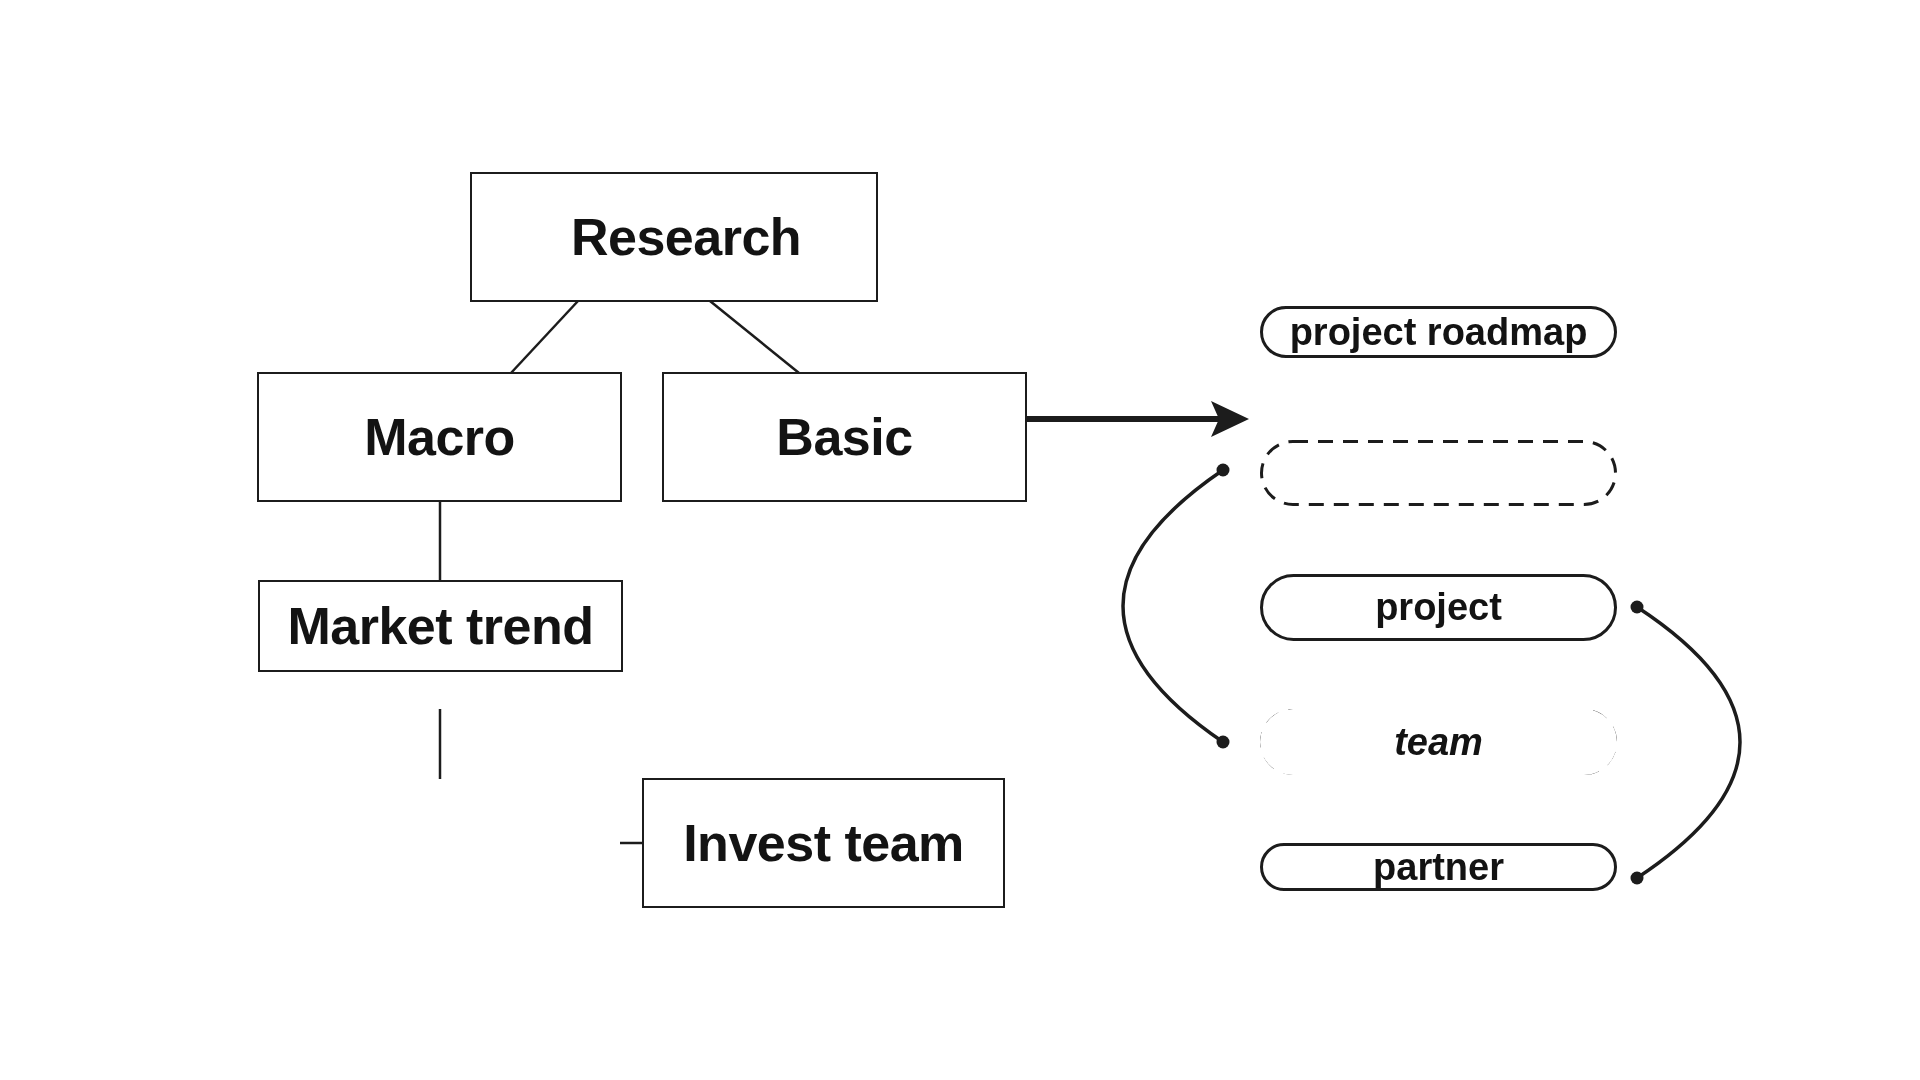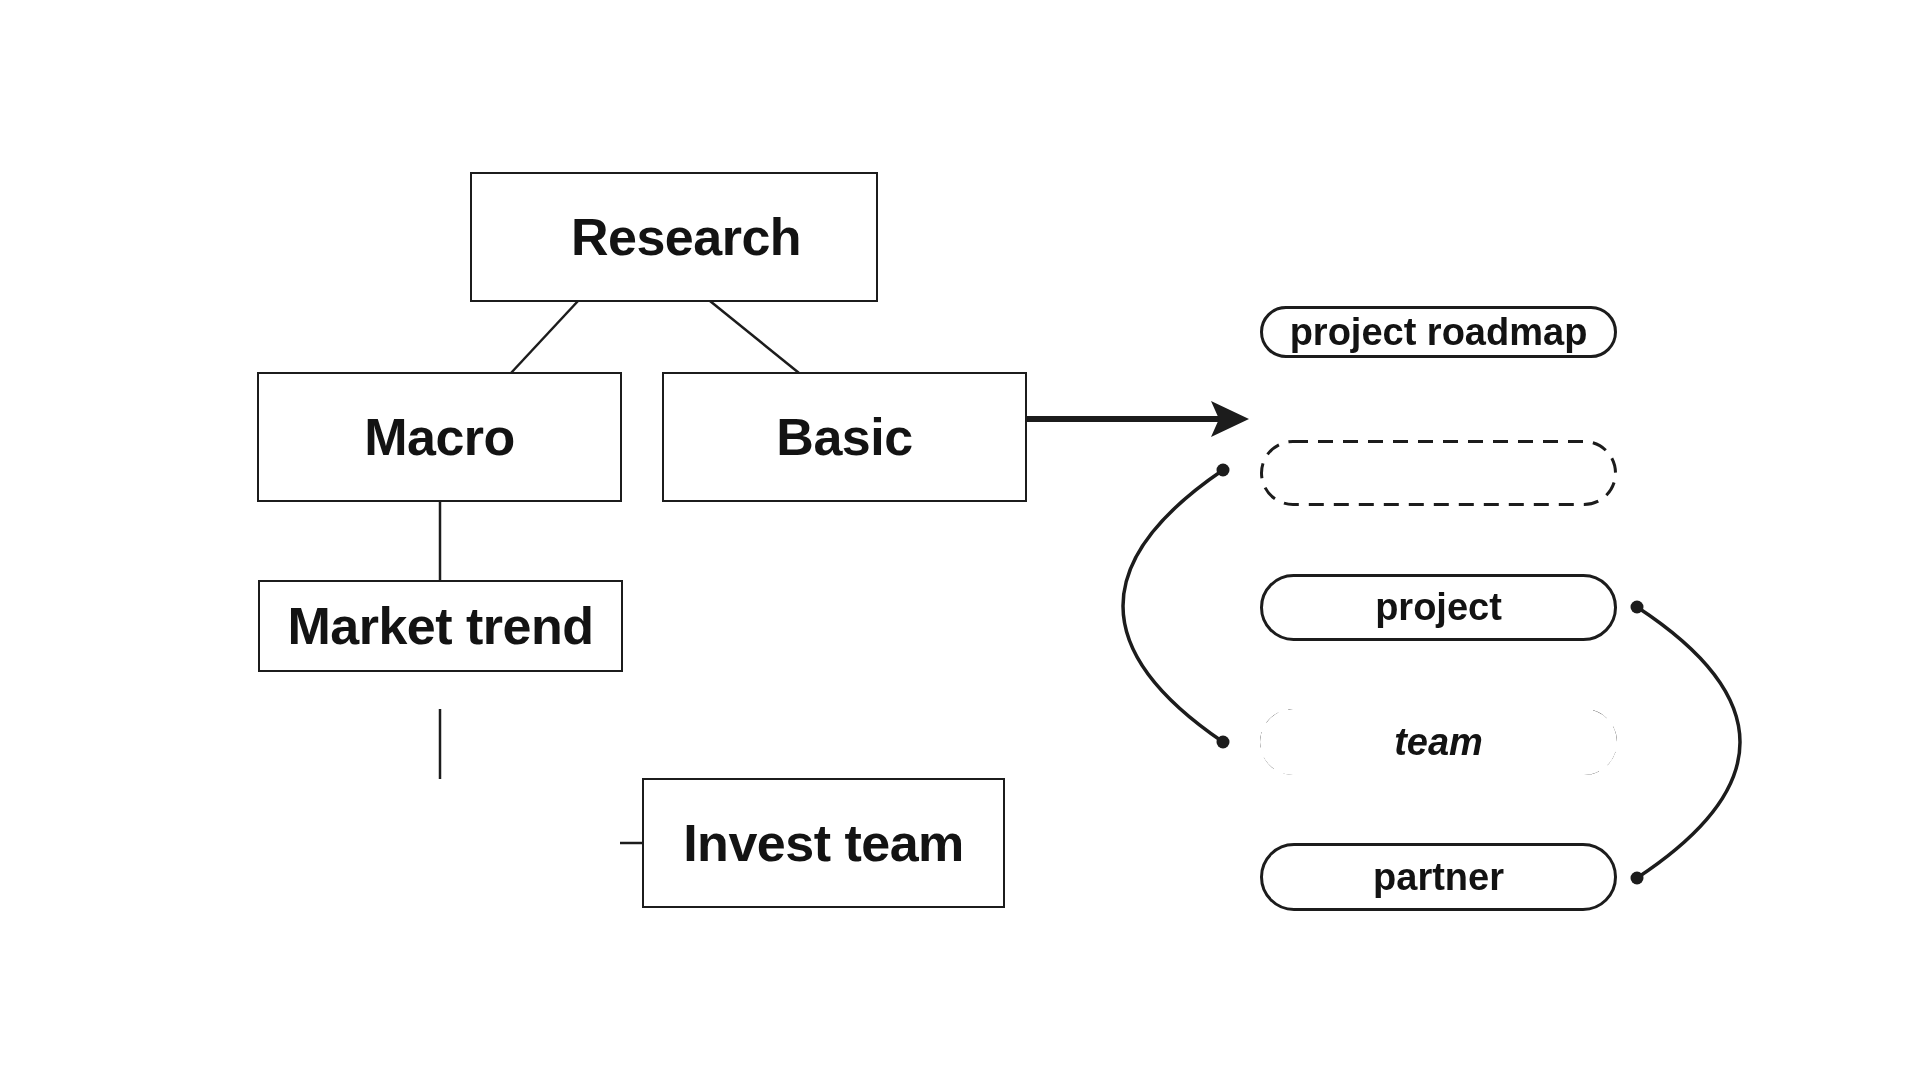--- a/index.html
+++ b/index.html
@@ -60,21 +60,21 @@
   #node-micro        { left: 662px; top: 372px; width: 365px; height: 130px; }
   #node-market-trend { left: 258px; top: 580px; width: 365px; height: 92px; }
   #node-basic        { left: 258px; top: 778px; width: 365px; height: 130px; }
   #node-invest-plan  { left: 642px; top: 778px; width: 363px; height: 130px; }
 
   
   #pill-project-roadmap { left: 1260px; top: 306px; width: 357px; height: 52px; }
   #pill-founder         { left: 1260px; top: 440px; width: 357px; height: 66px; }
   #pill-investor        { left: 1260px; top: 574px; width: 357px; height: 67px; }
   #pill-team            { left: 1260px; top: 709px; width: 357px; height: 66px; font-style: italic; }
-  #pill-partner         { left: 1260px; top: 843px; width: 357px; height: 68px; }
+  #pill-partner         { left: 1260px; top: 843px; width: 357px; height: 48px; }
 </style>
 </head>
 <body>
 
 <div class="stage">
 
   <svg class="wires" viewBox="0 0 1920 1080">
 
     <line x1="578" y1="301" x2="511" y2="373" stroke="#1c1c1c" stroke-width="2.5"></line>
     <line x1="710" y1="301" x2="799" y2="373" stroke="#1c1c1c" stroke-width="2.5"></line>

